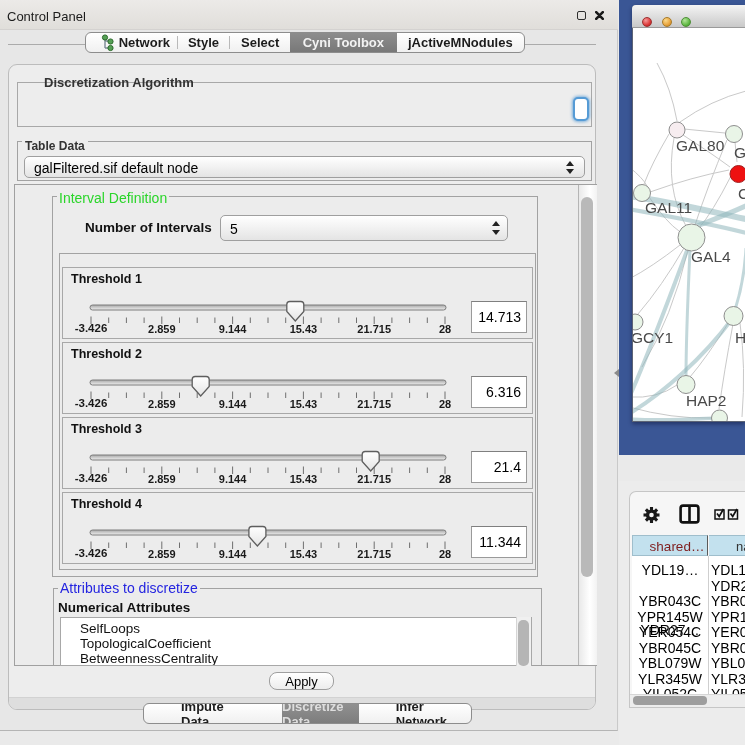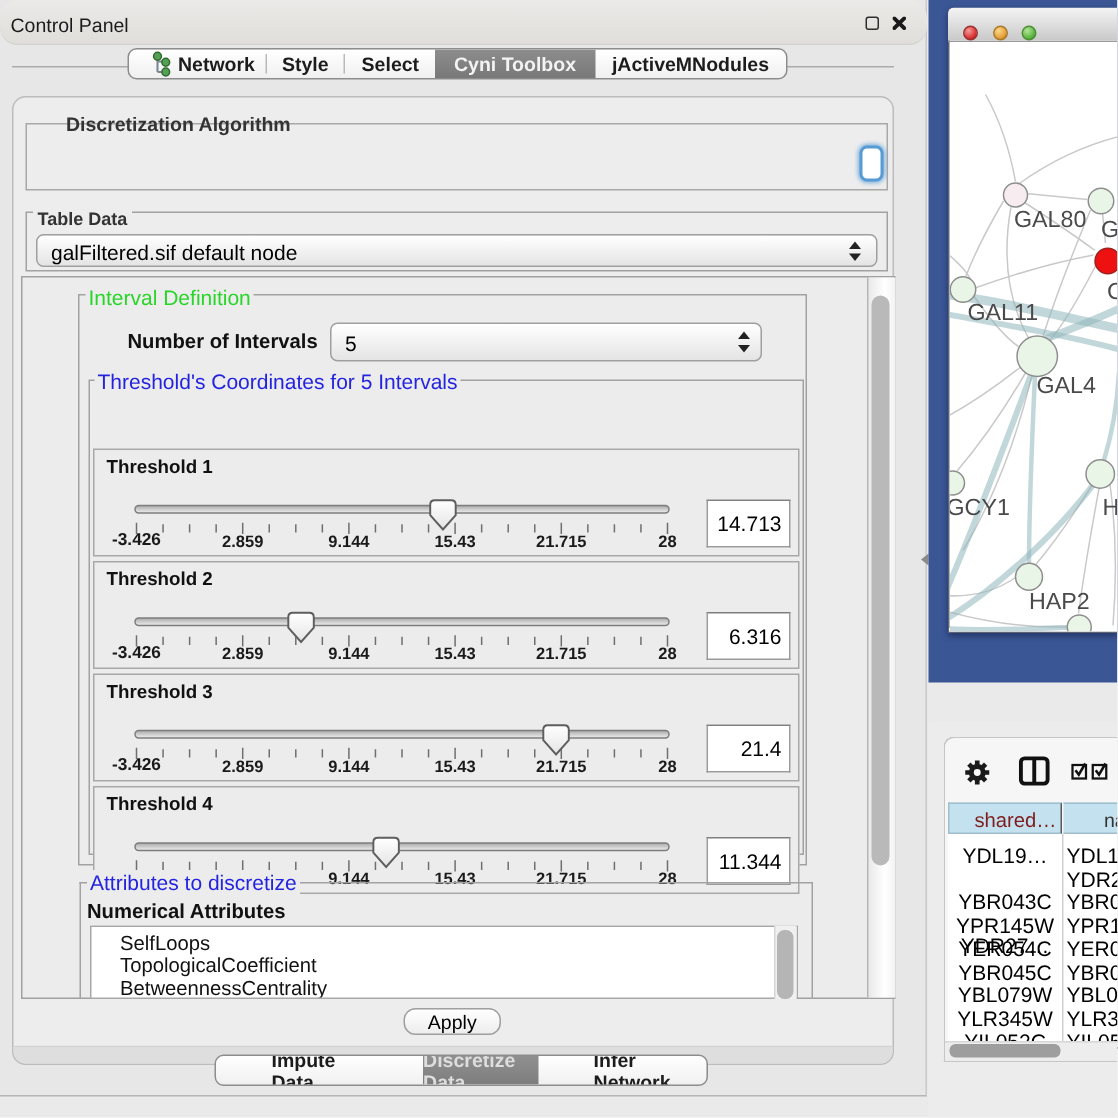--- a/index.html
+++ b/index.html
@@ -4,21 +4,21 @@
 <style>
 html,body{margin:0;padding:0;}
 #page{position:relative;width:745px;height:745px;overflow:hidden;
   font-family:"Liberation Sans",sans-serif;background:#eaeaea;}
 #page *{box-sizing:border-box;}
 .abs{position:absolute;}
 
 #cpwin{left:0;top:0;width:618px;height:731px;background:#e7e7e7;
   border-right:1px solid #c9c9c9;border-bottom:1px solid #b5b5b5;}
 #cptitle{left:0;top:0;width:618px;height:30px;background:linear-gradient(#eceae8,#e0deda);
-  border-bottom:1px solid #d4d2d0;border-radius:12px;}
+  border-bottom:1px solid #d4d2d0;}
 #cptitle span{position:absolute;left:7px;top:9px;font-size:13px;color:#1b1b1b;}
 #wmax{left:577px;top:11px;width:9px;height:9px;border:1.4px solid #2e2e2e;border-radius:2px;background:transparent;}
 
 .tabline{left:8px;top:44px;width:588px;height:1px;background:#ababab;}
 #toptabs{left:85px;top:32px;width:440px;height:21px;border:1px solid #8d8d8d;border-radius:6px;
   background:linear-gradient(#ffffff,#f0f0f0);display:flex;overflow:hidden;}
 #toptabs .seg{height:100%;display:flex;align-items:center;justify-content:center;
   font-size:13px;font-weight:700;color:#1c1c1c;position:relative;}
 #toptabs .sep{width:1px;height:13px;background:#b9b9b9;align-self:center;}
 #toptabs .dark{background:linear-gradient(#8d8d8d,#787878);color:#f3f3f3;}
@@ -53,21 +53,21 @@
 #vsb{left:578px;top:185px;width:19px;height:480px;background:linear-gradient(90deg,#e9e9e9,#ffffff 60%,#f2f2f2);
   border-left:1px solid #b5b5b5;}
 #vsbthumb{left:581px;top:197px;width:12px;height:380px;background:#b9b9b9;border-radius:6px;}
 
 #idgrp{left:52px;top:196px;width:486px;height:381px;border:1px solid #a2a2a2;}
 #idlabel{left:57px;top:190px;font-size:14px;color:#2ad52a;background:#ececec;padding:0 2px;}
 #noilabel{left:85px;top:220px;font-size:13.5px;font-weight:700;color:#111;}
 #thgrp{left:59px;top:253px;width:477px;height:317px;border:1px solid #a2a2a2;}
 #thlabel{left:63px;top:246px;font-size:14px;color:#2424e0;background:#ececec;padding:0 2px;}
 
-.tbox{position:absolute;left:62px;width:471px;height:72px;border:1px solid #a8a8a8;background:#ececec;margin-top:32px;}
+.tbox{position:absolute;left:62px;width:471px;height:72px;border:1px solid #a8a8a8;background:#ececec;}
 .ttitle{position:absolute;left:8px;top:4px;font-size:12.5px;font-weight:700;color:#111;}
 .tsvg{position:absolute;left:0;top:26px;}
 .tval{position:absolute;left:408px;top:33px;width:56px;height:32px;background:#fff;
   border:1px solid #9a9a9a;border-top-color:#7f7f7f;font-size:14px;color:#000;
   text-align:right;padding:7px 5px 0 0;}
 
 #atgrp{left:53px;top:588px;width:489px;height:78px;border:1px solid #a2a2a2;border-bottom:none;}
 #atlabel{left:58px;top:580px;font-size:14px;color:#2424e0;background:#ececec;padding:0 2px;}
 #nalabel{left:58px;top:600px;font-size:13.5px;font-weight:700;color:#111;}
 #listbox{left:60px;top:617px;width:472px;height:49px;background:#fff;border:1px solid #a8a8a8;overflow:hidden;}
@@ -165,21 +165,20 @@
 
   <div class="abs" id="idgrp"></div>
   <div class="abs" id="idlabel">Interval Definition</div>
   <div class="abs" id="noilabel">Number of Intervals</div>
   <div class="combo" style="left:220px;top:215px;width:288px;height:26px;">
     <span class="ctext" style="top:5px;">5</span>
     <span class="arr up" style="left:271px;top:5px;"></span>
     <span class="arr dn" style="left:271px;top:14px;"></span>
   </div>
   <div class="abs" id="thgrp"></div>
-  <div class="abs" id="thlabel">Threshold's Coordinates for 5 Intervals</div>
 
   <svg width="0" height="0" style="position:absolute">
       <defs>
         <linearGradient id="trk" x1="0" y1="0" x2="0" y2="1">
           <stop offset="0" stop-color="#a8a8a8"></stop>
           <stop offset="0.5" stop-color="#cccccc"></stop>
           <stop offset="1" stop-color="#efefef"></stop>
         </linearGradient>
         <linearGradient id="thm" x1="0" y1="0" x2="0" y2="1">
           <stop offset="0" stop-color="#ffffff"></stop>

